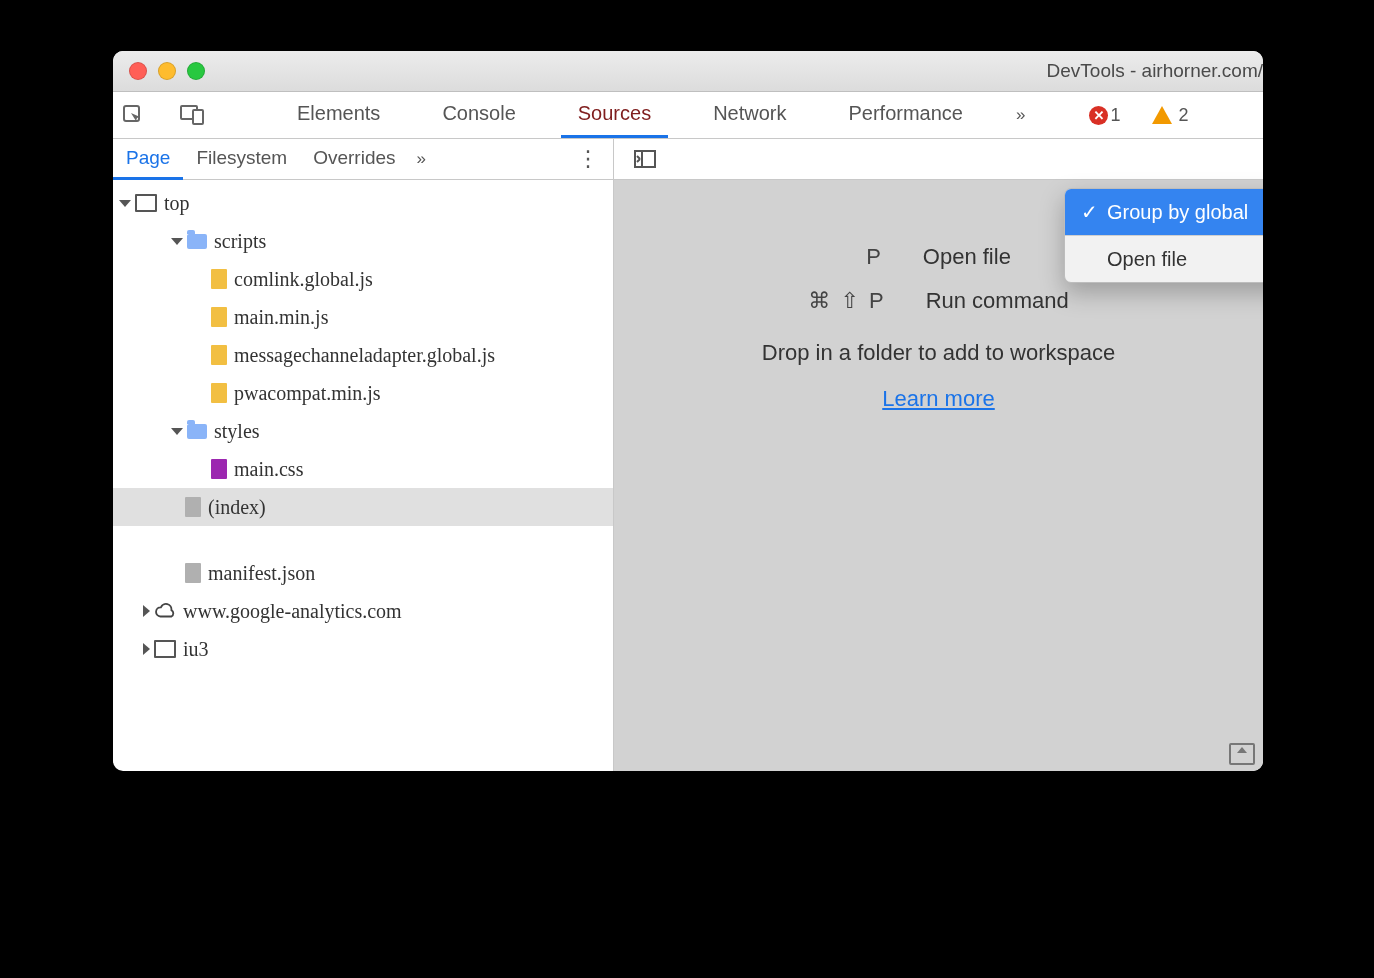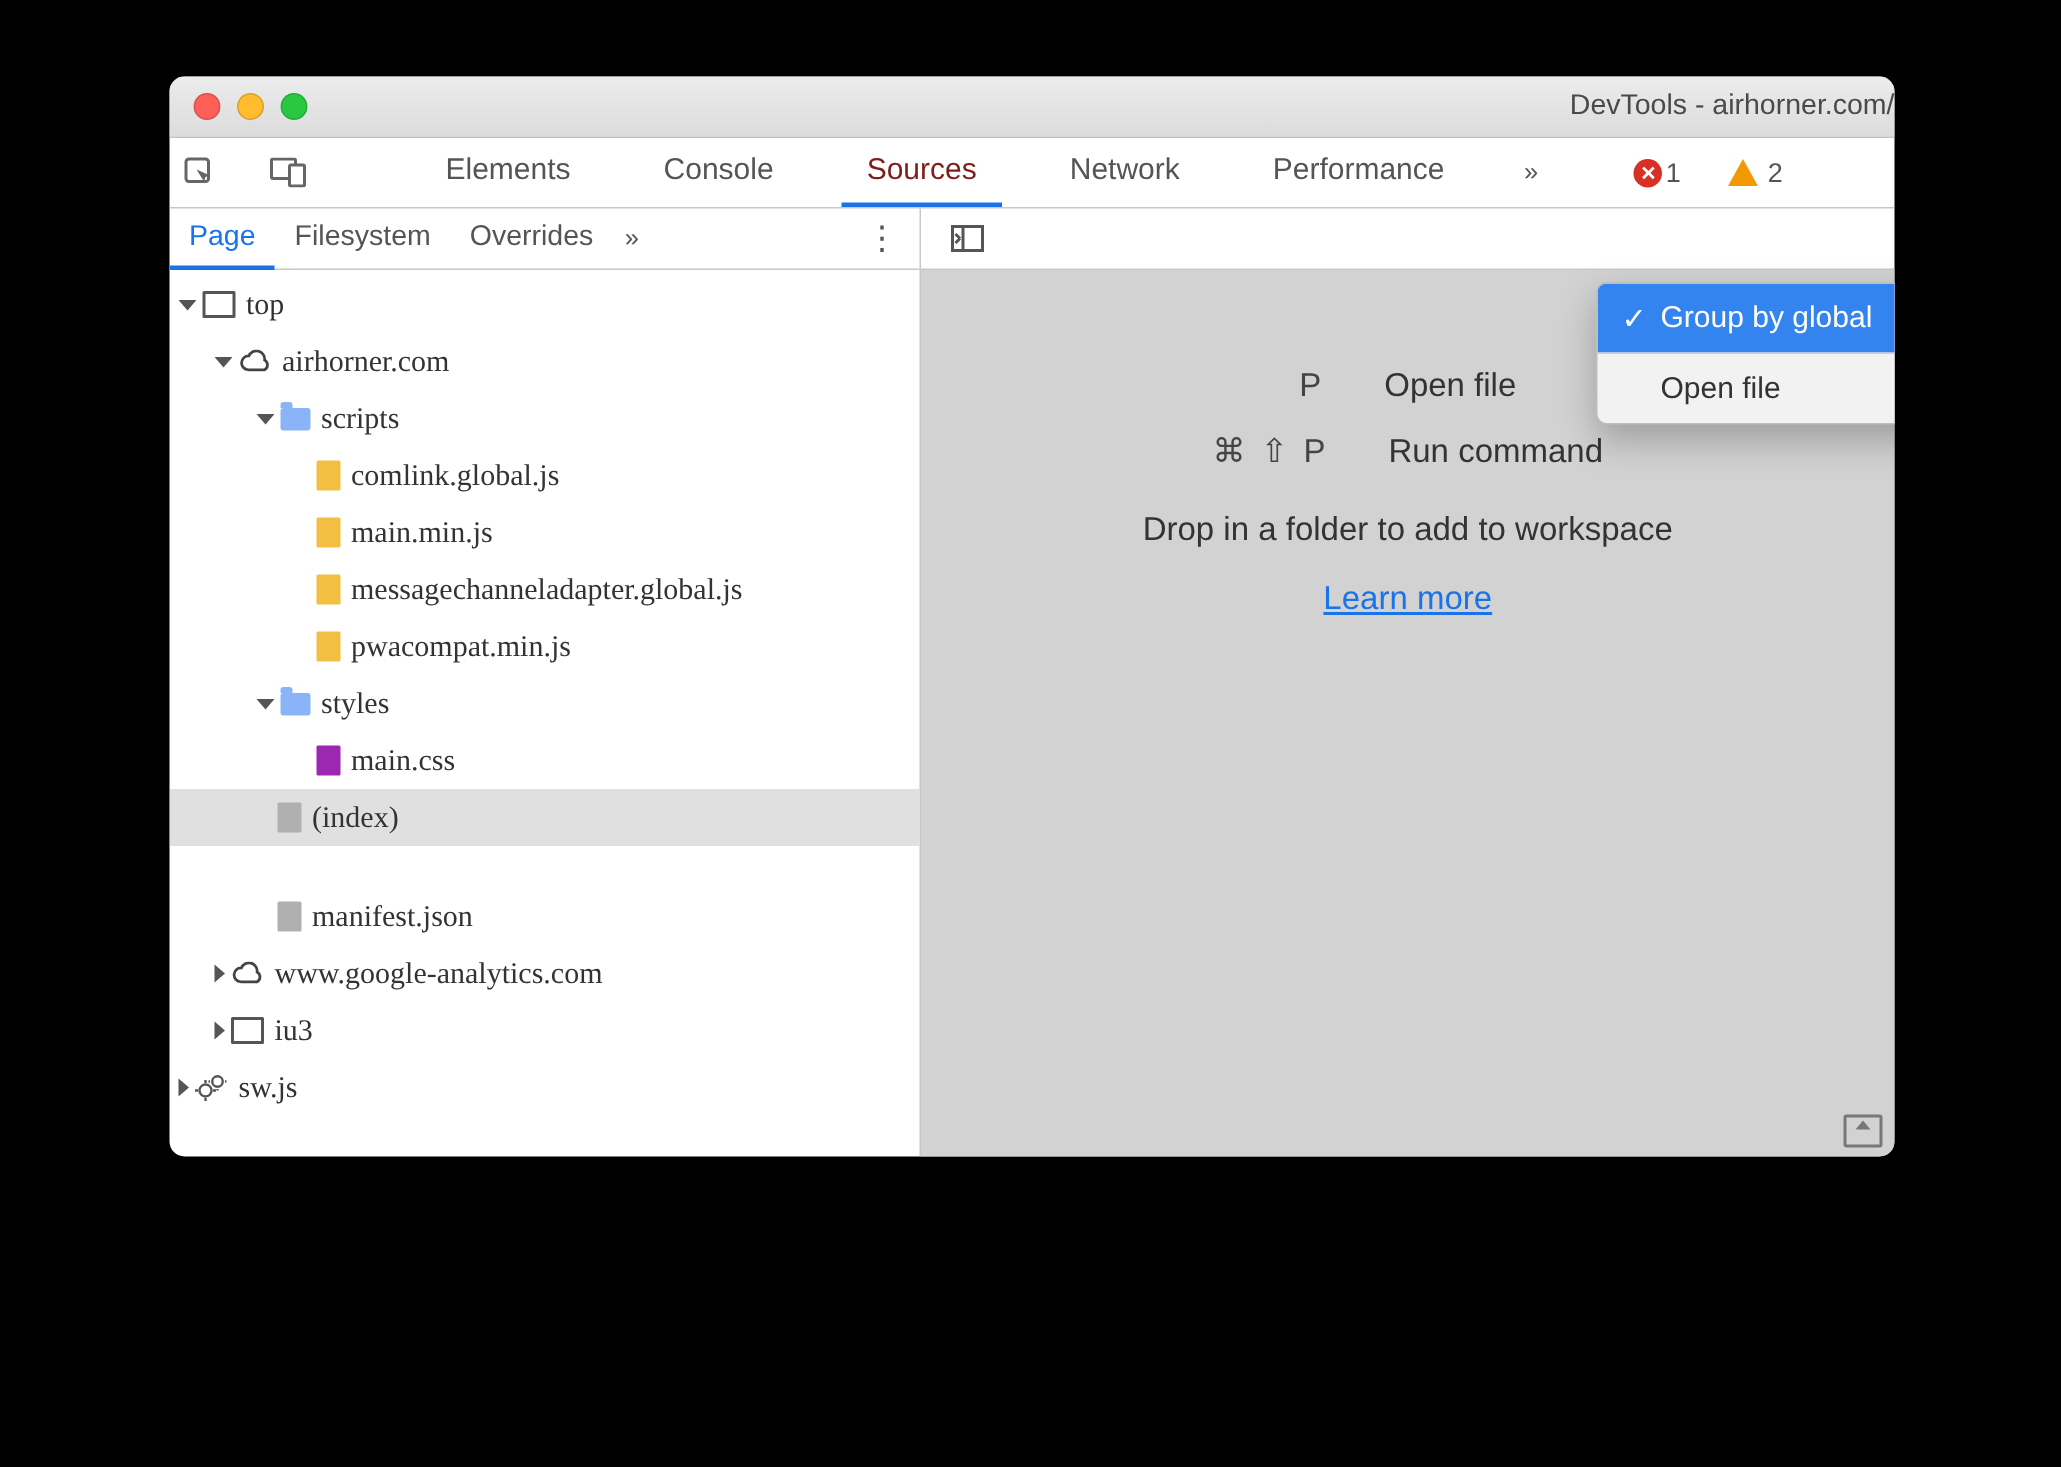--- a/index.html
+++ b/index.html
@@ -121,29 +121,20 @@
     </div>
   </div>
 
   <div class="main">
     <div class="tree">
       <div class="row" style="padding-left:6px;">
           <span class="tri dn"></span>
           <span class="ic frame"></span>
           <span>top</span>
         </div>
-      <div class="row" style="padding-left:30px;">
-          <span class="tri dn"></span>
-        <span class="ic">
-            <svg width="24" height="16" viewBox="0 0 24 16" stroke="#444" fill="none" stroke-width="2">
-              <path d="M7 14a5 5 0 1 1 .5-10A6 6 0 0 1 19 7a4 4 0 0 1 0 7H7z"></path>
-            </svg>
-          </span>
-        <span>airhorner.com</span>
-        </div>
       <div class="row" style="padding-left:58px;">
           <span class="tri dn"></span>
           <span class="ic folder"></span>
           <span>scripts</span>
         </div>
       <div class="row" style="padding-left:98px;">
           <span class="ic file js"></span>
           <span>comlink.global.js</span>
         </div>
       <div class="row" style="padding-left:98px;">
@@ -182,31 +173,20 @@
               <path d="M7 14a5 5 0 1 1 .5-10A6 6 0 0 1 19 7a4 4 0 0 1 0 7H7z"></path>
             </svg>
           </span>
         <span>www.google-analytics.com</span>
         </div>
       <div class="row" style="padding-left:30px;">
           <span class="tri rt"></span>
           <span class="ic frame"></span>
           <span>iu3</span>
         </div>
-      <div class="row" style="padding-left:6px;">
-          <span class="tri rt"></span>
-        <span class="ic">
-            <svg width="22" height="20" viewBox="0 0 22 20" stroke="#555" fill="none" stroke-width="1.6">
-              <circle cx="7" cy="12" r="4"></circle>
-              <circle cx="15" cy="6" r="3.5"></circle>
-              <path d="M7 7v-2M7 17v2M2 12h-2M12 12h2M15 1v-0M15 11v1M10 6h-1M20 6h1"></path>
-            </svg>
-          </span>
-        <span>sw.js</span>
-        </div>
     </div>
 
     <div class="pane">
       <div style="height:64px;"></div>
       <div class="hint-row">
         <span class="keys">P</span>
         <span>Open file</span>
       </div>
       <div style="height:18px;"></div>
       <div class="hint-row">

